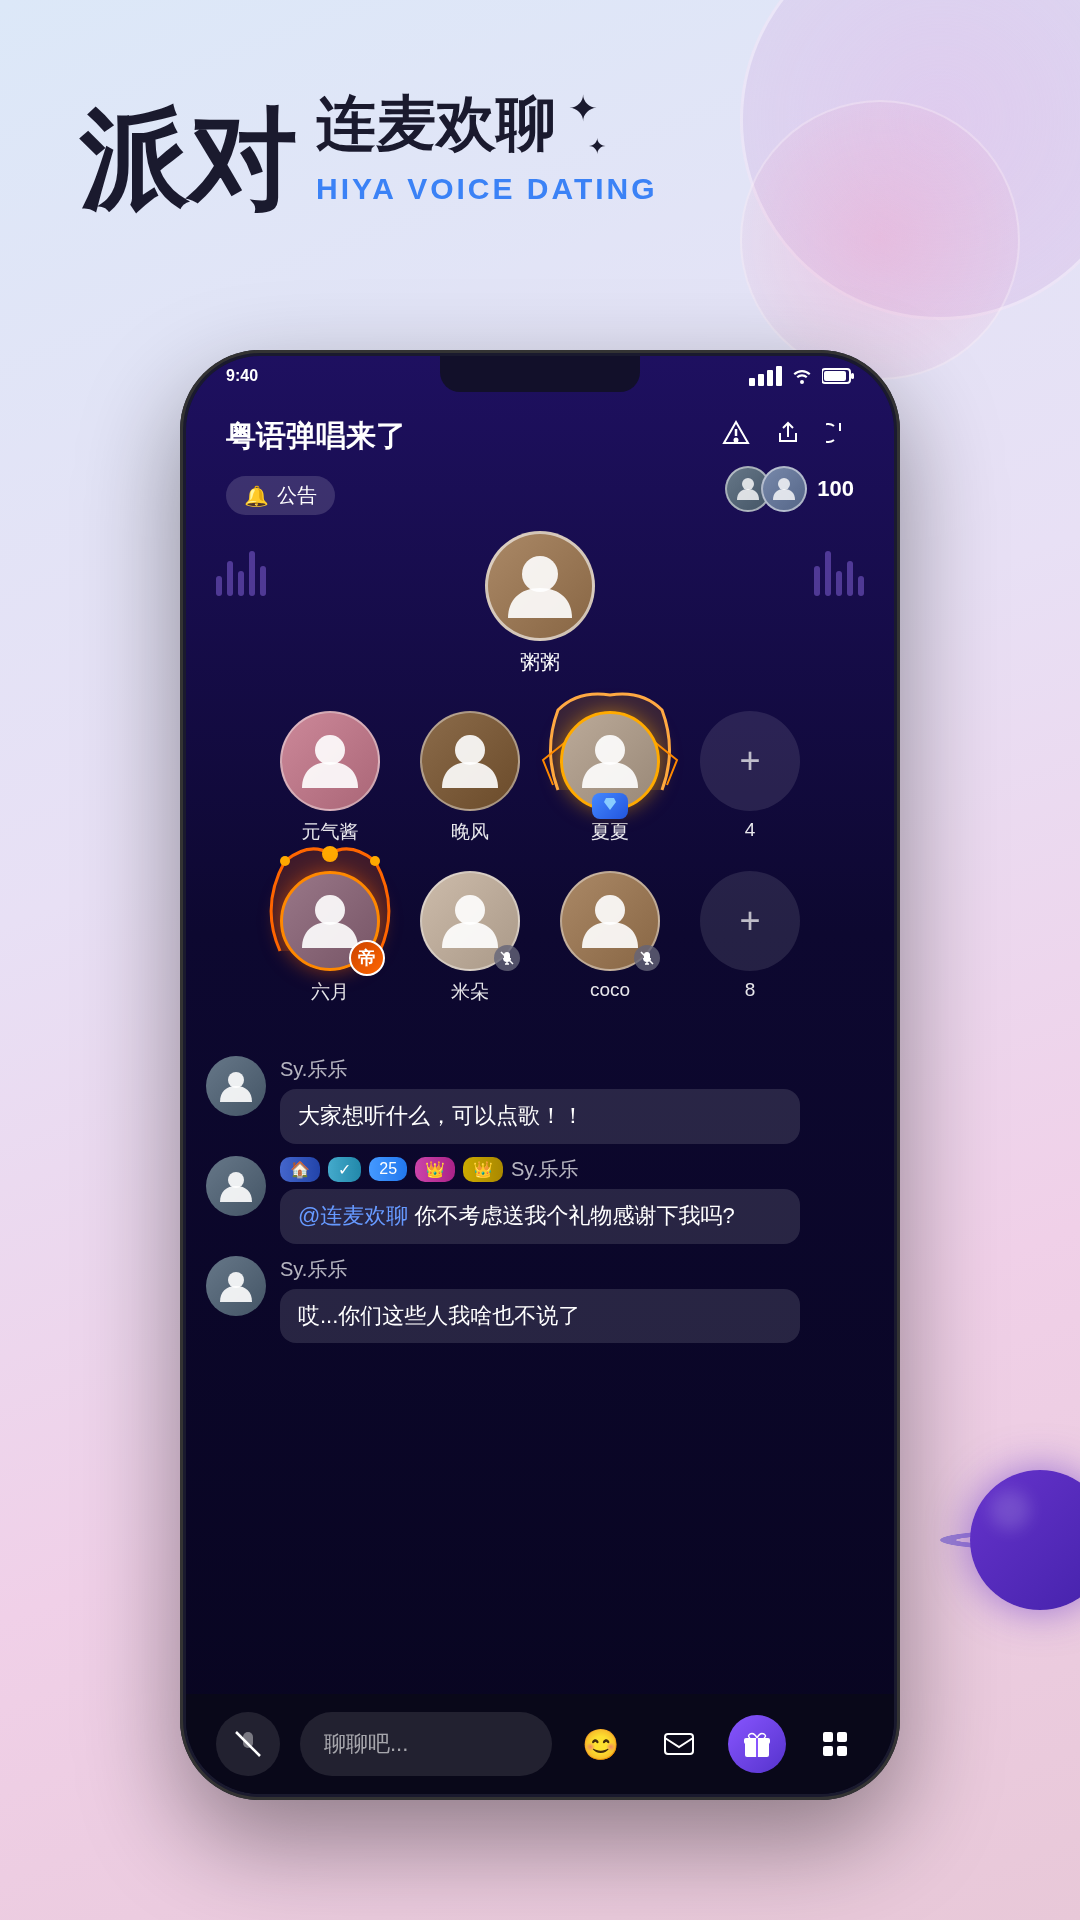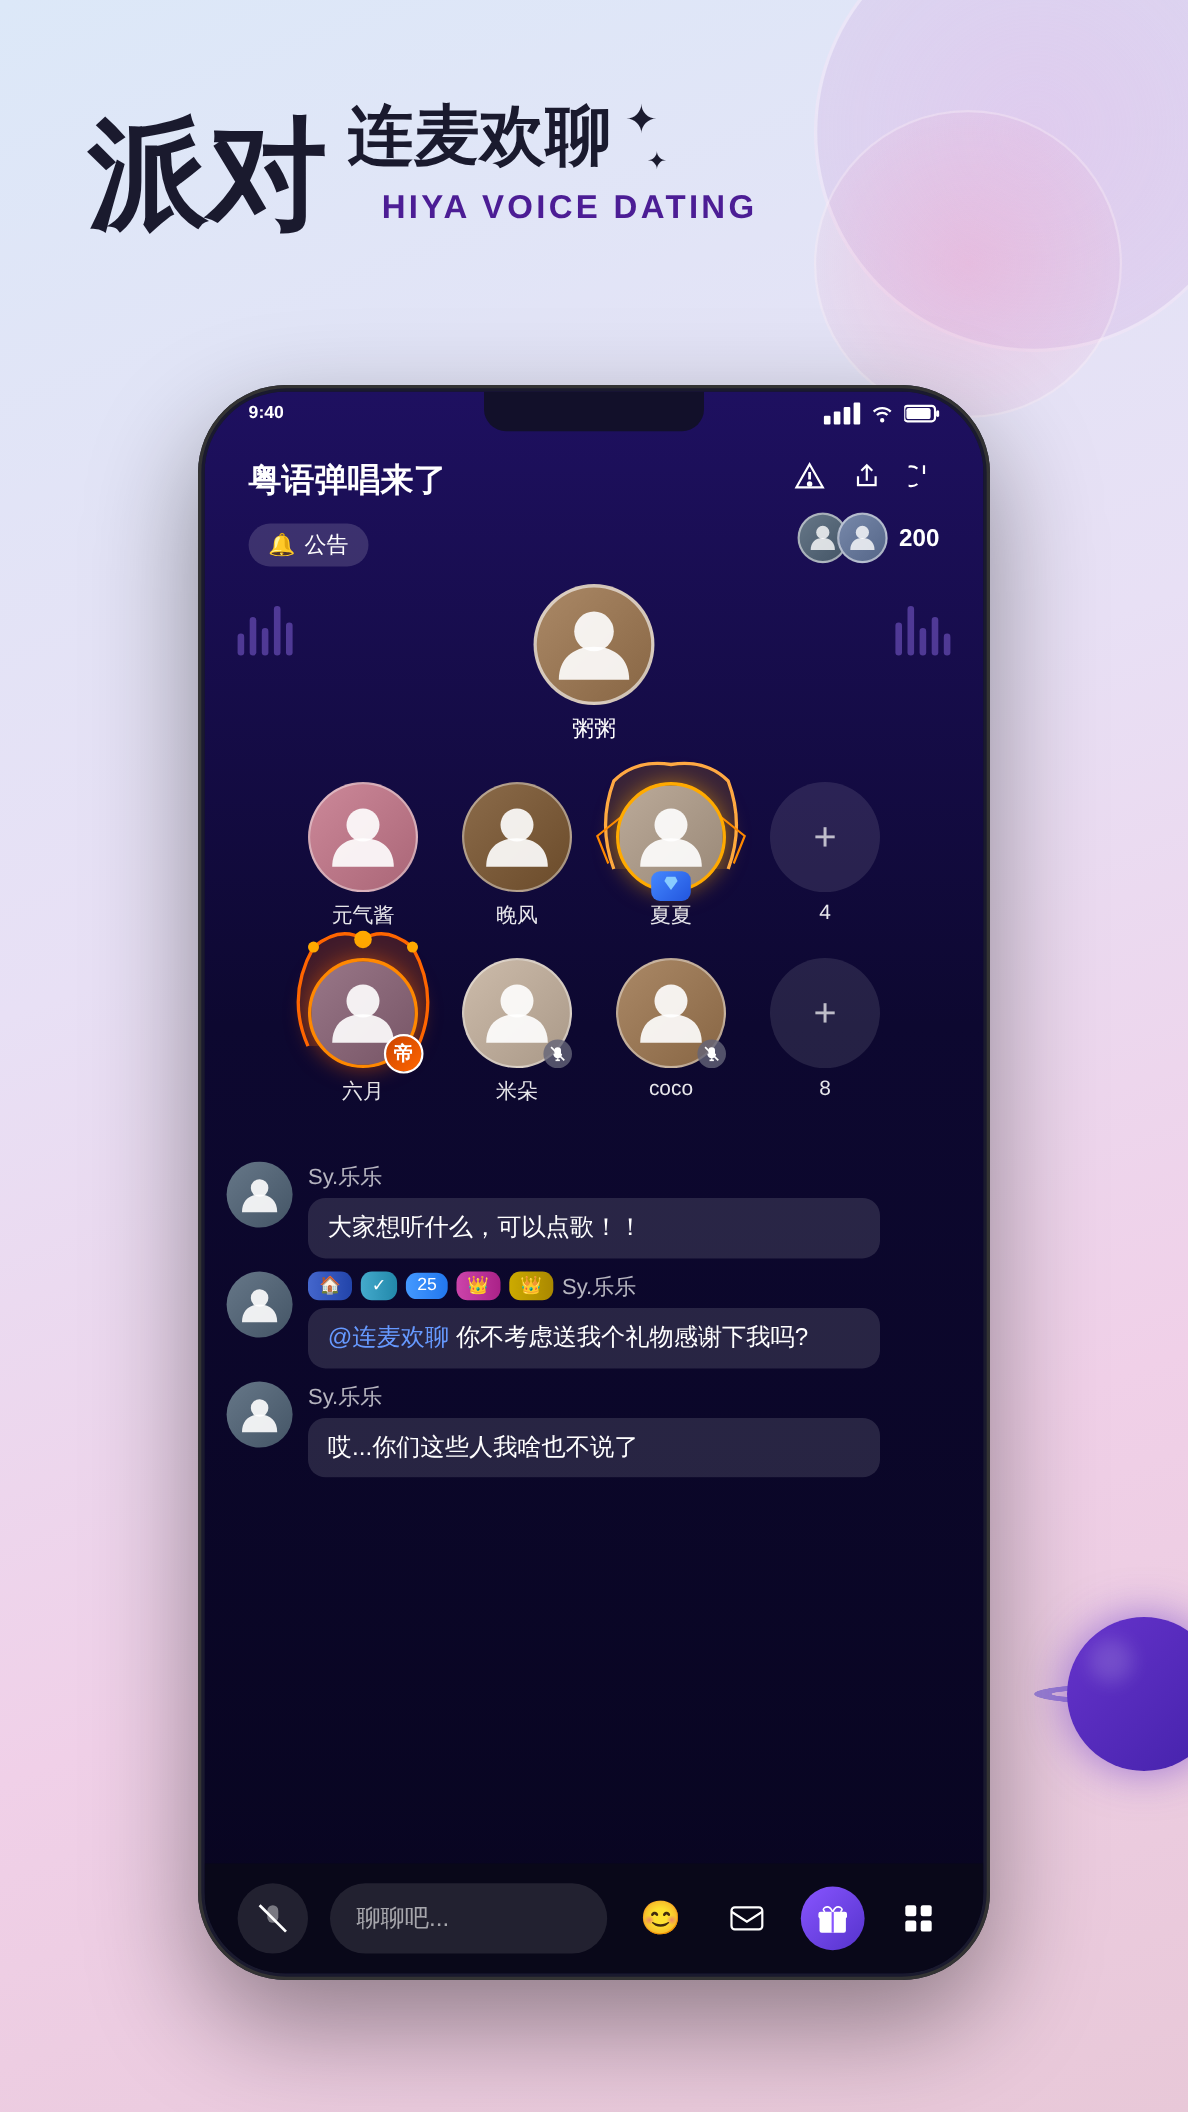--- a/index.html
+++ b/index.html
@@ -62,24 +62,23 @@
     }
     .header-chinese-sub {
       font-size: 60px;
       font-weight: 700;
       color: #1a1a2e;
       line-height: 1;
     }
     .header-english {
       font-size: 30px;
       font-weight: 600;
-      color: #4c1d95;
+      color: #3b82f6;
       letter-spacing: 3px;
       margin-top: 8px;
-      margin-left: 31px;
     }
     .sparkle-icon {
       display: inline-block;
       color: #1a1a2e;
       font-size: 36px;
     }
 
     
     .phone-mockup {
       position: absolute;
@@ -610,21 +609,21 @@
               <circle cx="15" cy="10" r="6"></circle>
               <path d="M4 26c0-7 4-11 11-11s11 4 11 11"></path>
             </svg>
         </div>
         <div style="width:46px;height:46px;border-radius:50%;background:linear-gradient(135deg,#7788aa,#556688);border:2px solid rgba(255,255,255,0.5);margin-left:-10px;overflow:hidden;display:flex;align-items:center;justify-content:center;">
           <svg width="30" height="30" viewBox="0 0 30 30" fill="rgba(255,255,255,0.8)">
               <circle cx="15" cy="10" r="6"></circle>
               <path d="M4 26c0-7 4-11 11-11s11 4 11 11"></path>
             </svg>
         </div>
-        <span style="color:white;font-size:22px;font-weight:600;margin-left:10px;">200</span>
+        <span style="color:white;font-size:22px;font-weight:600;margin-left:10px;">100</span>
       </div>
 
       <div class="stage-area">
 
         <div style="position:absolute;left:30px;top:40px;display:flex;flex-direction:column;gap:4px;opacity:0.5;">
           <div style="display:flex;gap:5px;align-items:flex-end;">
             <div style="width:6px;height:20px;background:#8866dd;border-radius:3px;"></div>
             <div style="width:6px;height:35px;background:#8866dd;border-radius:3px;"></div>
             <div style="width:6px;height:25px;background:#8866dd;border-radius:3px;"></div>
             <div style="width:6px;height:45px;background:#8866dd;border-radius:3px;"></div>

